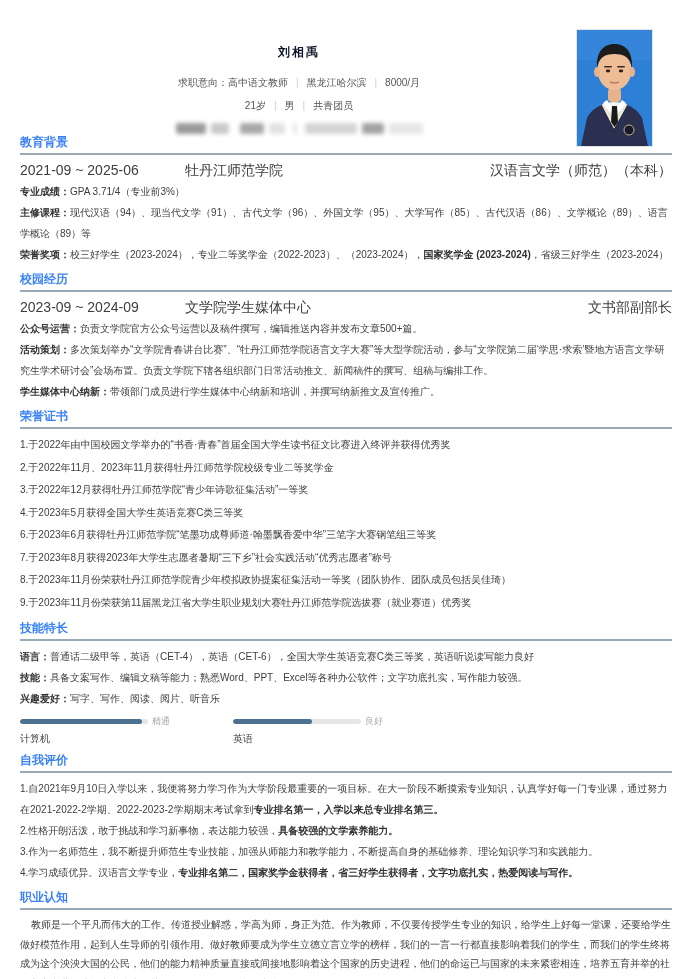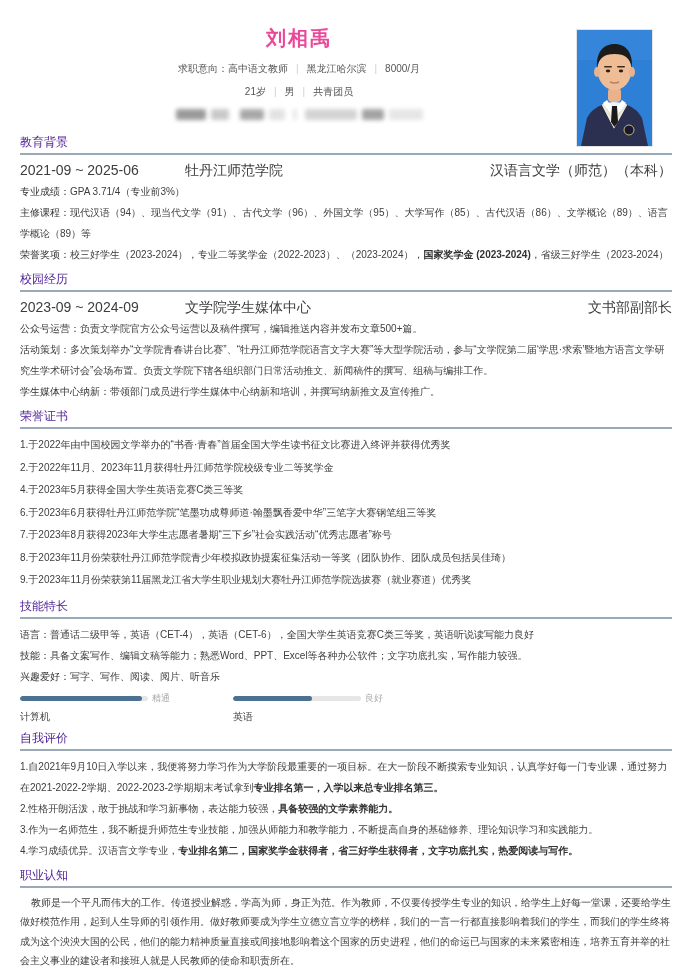--- a/index.html
+++ b/index.html
@@ -7,40 +7,40 @@
     position:relative; width:692px; height:979px; margin:0 auto;
     background:#fff; overflow:hidden;
     font-family:"Liberation Sans","DejaVu Sans",sans-serif;
     color:#3d3d3d;
   }
   .content { padding:0 20px; }
 
   
   .header { position:relative; height:128px; }
   .header-inner { position:absolute; left:20px; top:0; width:558px; text-align:center; }
-  .name { margin-top:26px; font-size:20px; line-height:24px; font-weight:600; color:#ec4899; letter-spacing:2px; }
+  .name { margin-top:40px; font-size:12px; line-height:24px; font-weight:600; color:#0f172a; letter-spacing:2px; }
   .sub-row { margin-top:12px; font-size:10px; color:#555; }
   .sub-row.second { margin-top:9px; }
   .sep { color:#c9ced4; margin:0 8px; font-size:10px; }
   .blur-row { display:flex; justify-content:center; align-items:center; gap:5px; margin-top:9px; height:12px; filter:blur(2.2px); }
   .blur-box { height:11px; border-radius:2px; }
   .photo-wrap { position:absolute; top:30px; right:40px; width:75px; height:116px; box-shadow:0 0 0 1px #e3e3e3; }
 
   
   .section { margin-top:7px; }
-  .section-title { margin:0 0 3px 0; font-size:12px; line-height:15px; font-weight:normal; color:#4c1d95; }
+  .section-title { margin:0 0 3px 0; font-size:12px; line-height:15px; font-weight:bold; color:#3b82f6; }
   .rule { border:none; border-top:2px solid #9aa9b6; margin:0 0 5px 0; height:0; }
 
   .meta-row { position:relative; font-size:14px; line-height:21px; color:#3d3d3d; }
   .meta-mid { position:absolute; left:165px; top:0; }
   .meta-right { position:absolute; right:0; top:0;text-align:center; }
 
   .body-p { margin:0; font-size:10px; line-height:21px; color:#3d3d3d; }
   .body-p b { color:#333; }
-  .label { font-weight:normal; color:#333; }
+  .label { font-weight:bold; color:#333; }
 
   .honor-p { margin:0; font-size:10px; line-height:22.5px; color:#3d3d3d; }
 
   
   .bars { display:flex; margin-top:8px; }
   .bar-group { width:213px; }
   .bar-line { display:flex; align-items:center; height:8px; }
   .track { position:relative; width:128px; height:5px; border-radius:3px; background:#e6e6e6; overflow:hidden; }
   .fill { position:absolute; left:0; top:0; height:5px; border-radius:3px; background:#4c7191; }
   .level { margin-left:4px; font-size:9px; color:#a9a9a9; }
@@ -137,20 +137,21 @@
       <p class="body-p"><span class="label">公众号运营：</span><span>负责文学院官方公众号运营以及稿件撰写，编辑推送内容并发布文章500+篇。</span></p>
       <p class="body-p"><span class="label">活动策划：</span><span>多次策划举办“文学院青春讲台比赛”、“牡丹江师范学院语言文字大赛”等大型学院活动，参与“文学院第二届‘学思·求索’暨地方语言文学研究生学术研讨会”会场布置。负责文学院下辖各组织部门日常活动推文、新闻稿件的撰写、组稿与编排工作。</span></p>
       <p class="body-p"><span class="label">学生媒体中心纳新：</span><span>带领部门成员进行学生媒体中心纳新和培训，并撰写纳新推文及宣传推广。</span></p>
     </div>
 
     <div class="section">
       <h2 class="section-title">荣誉证书</h2>
       <hr class="rule">
       <p class="honor-p">1.于2022年由中国校园文学举办的“书香·青春”首届全国大学生读书征文比赛进入终评并获得优秀奖</p>
       <p class="honor-p">2.于2022年11月、2023年11月获得牡丹江师范学院校级专业二等奖学金</p>
+      <p class="honor-p">3.于2022年12月获得牡丹江师范学院“青少年诗歌征集活动”一等奖</p>
       <p class="honor-p">4.于2023年5月获得全国大学生英语竞赛C类三等奖</p>
       <p class="honor-p">6.于2023年6月获得牡丹江师范学院“笔墨功成尊师道·翰墨飘香爱中华”三笔字大赛钢笔组三等奖</p>
       <p class="honor-p">7.于2023年8月获得2023年大学生志愿者暑期“三下乡”社会实践活动“优秀志愿者”称号</p>
       <p class="honor-p">8.于2023年11月份荣获牡丹江师范学院青少年模拟政协提案征集活动一等奖（团队协作、团队成员包括吴佳琦）</p>
       <p class="honor-p">9.于2023年11月份荣获第11届黑龙江省大学生职业规划大赛牡丹江师范学院选拔赛（就业赛道）优秀奖</p>
     </div>
 
     <div class="section">
       <h2 class="section-title">技能特长</h2>
       <hr class="rule">

